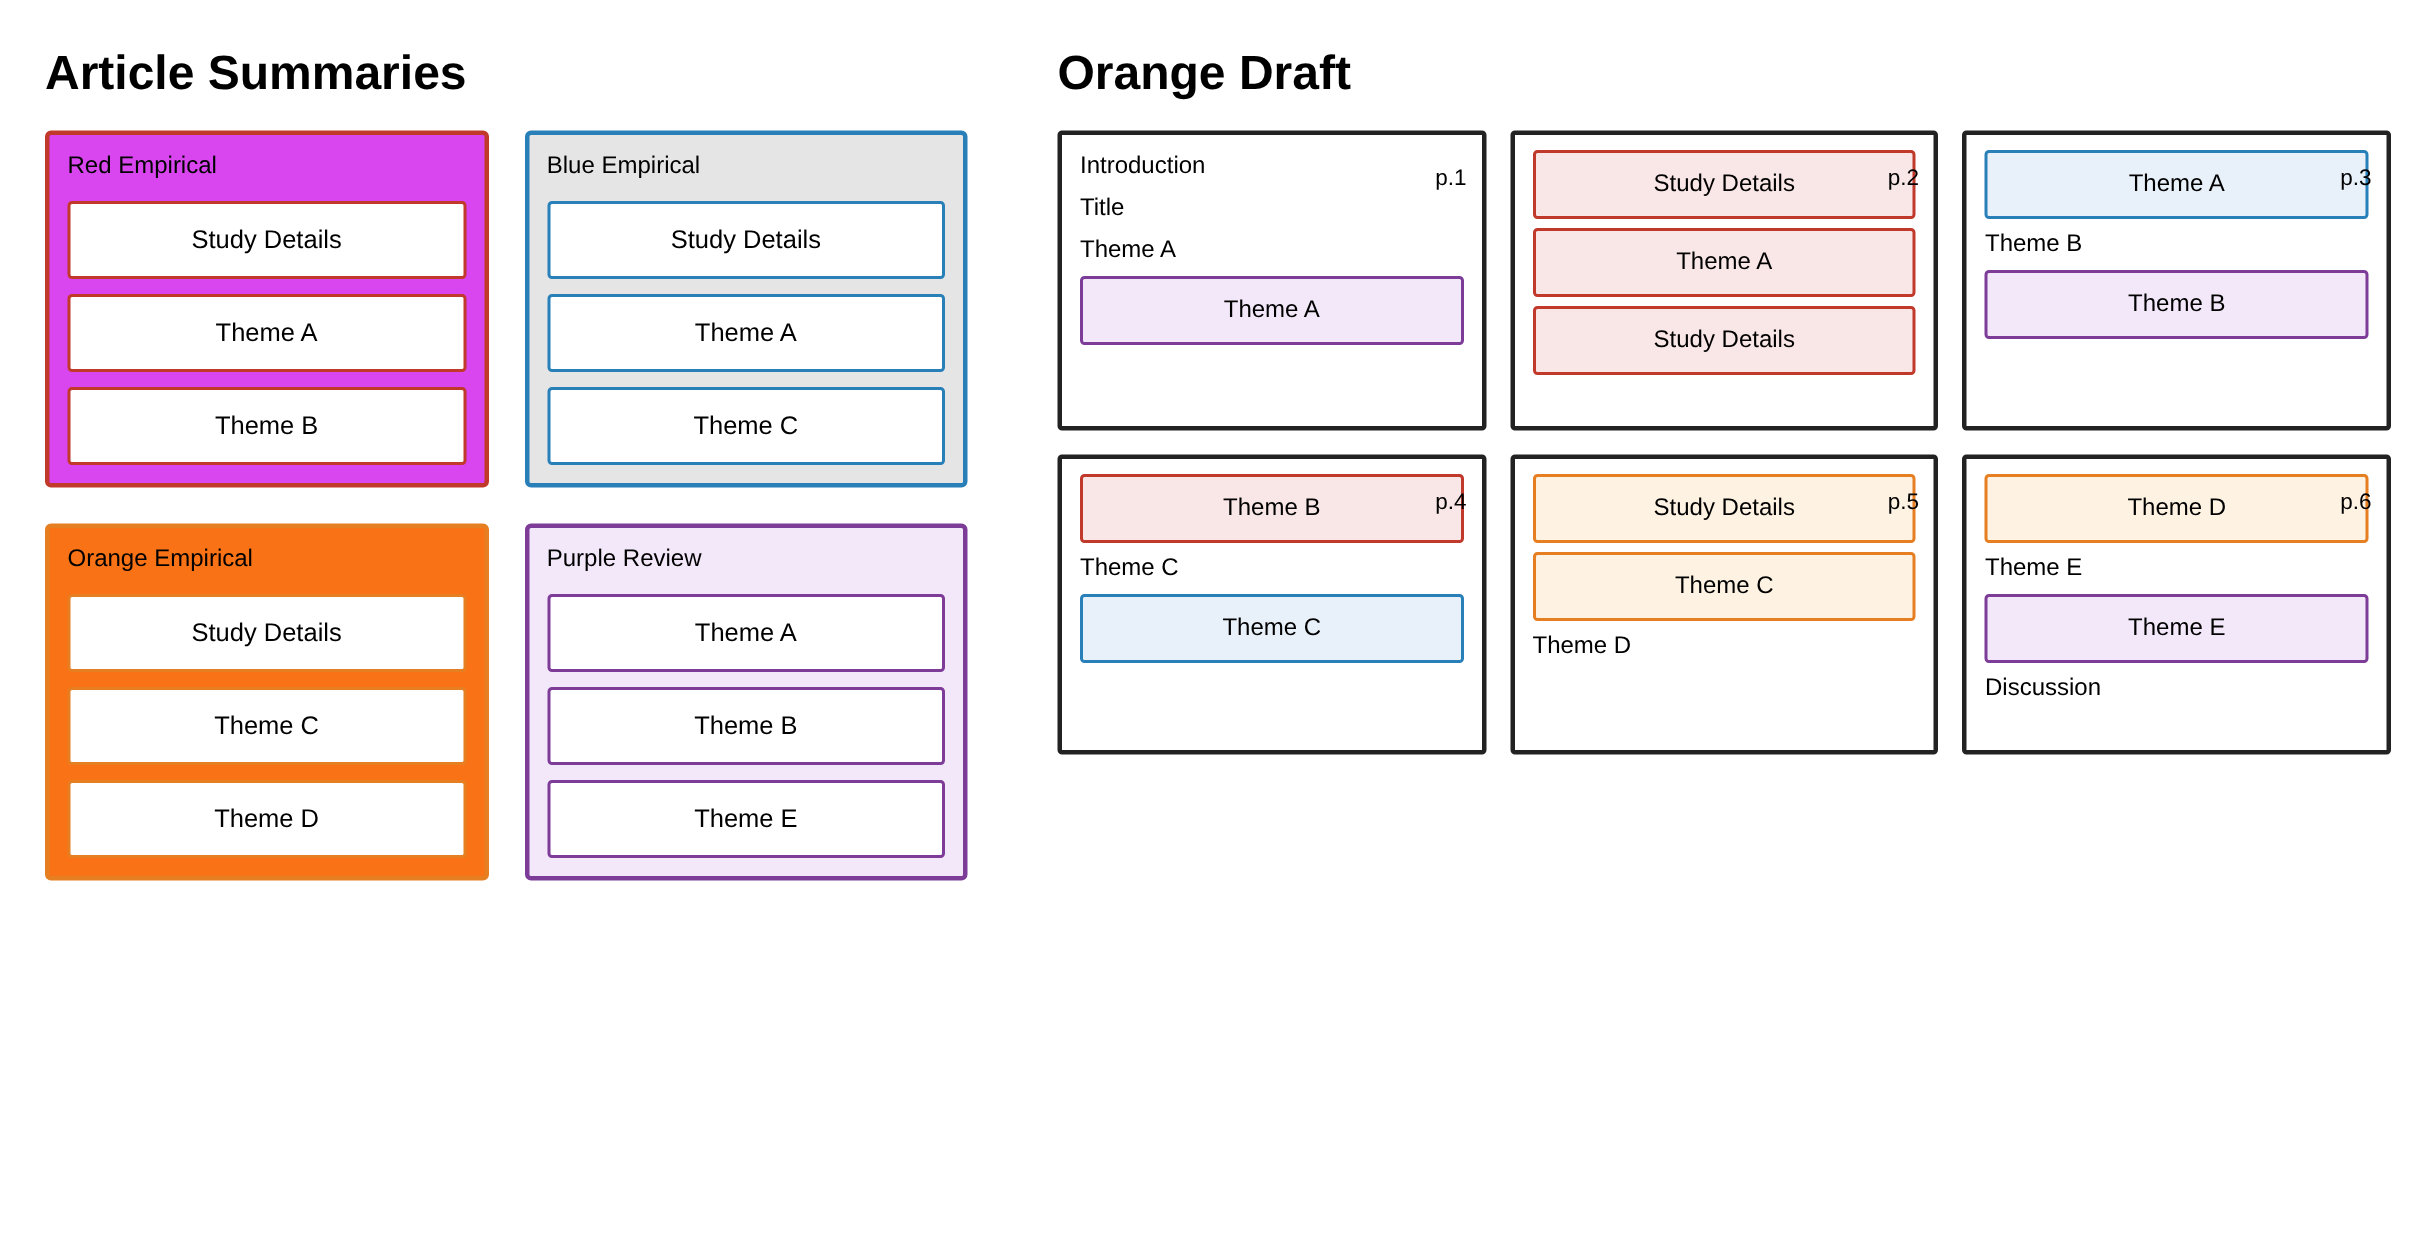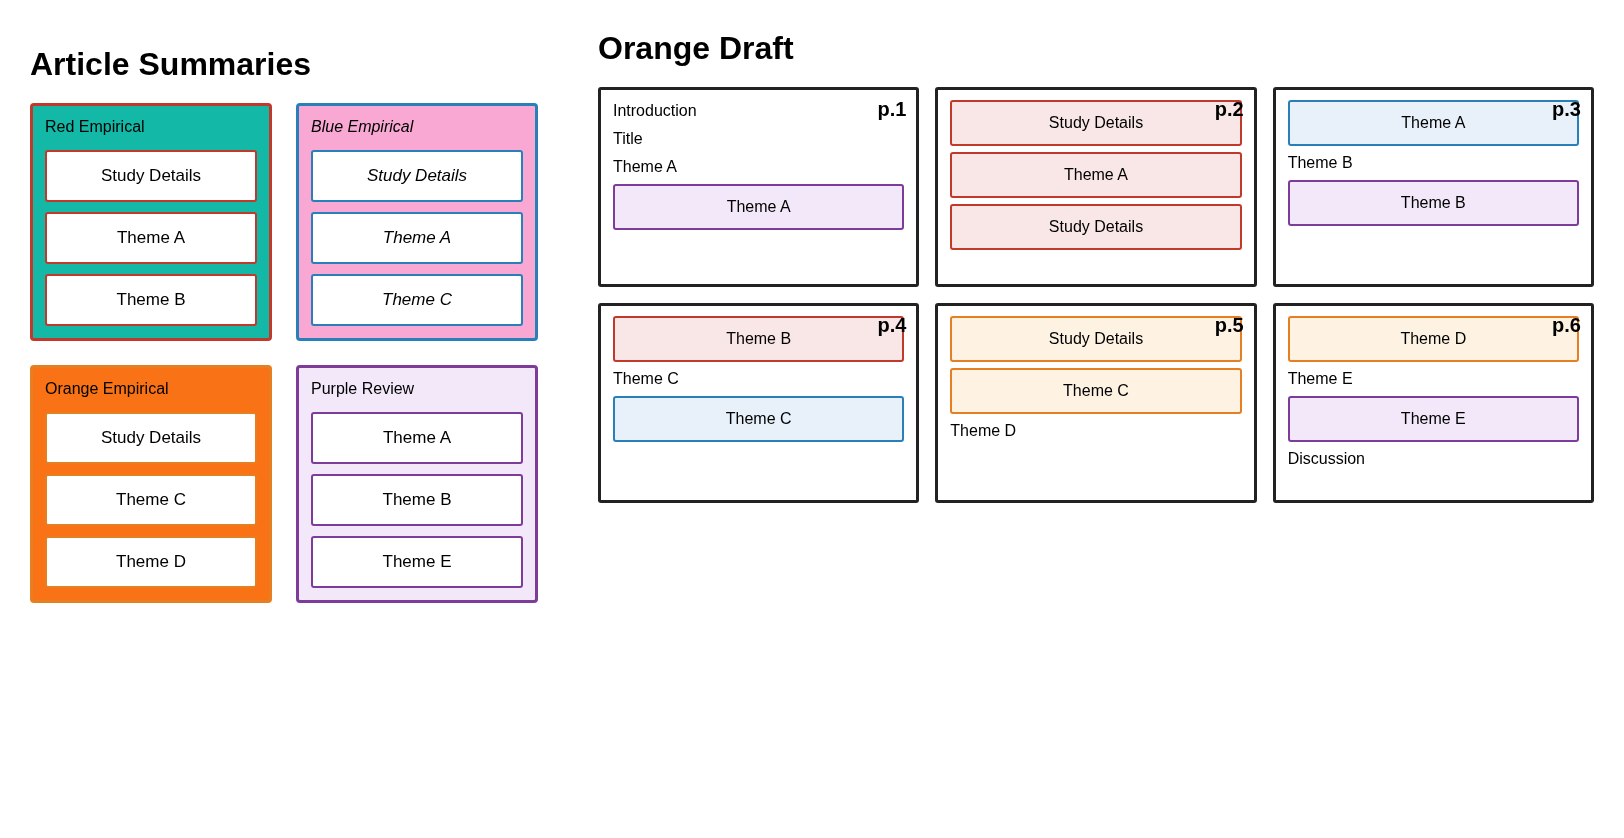--- a/index.html
+++ b/index.html
@@ -13,23 +13,22 @@
     h1 {
       font-size: 32px;
       font-weight: 900;
       margin-bottom: 20px;
     }
     .main-layout {
       display: flex;
       gap: 60px;
     }
     .left-section {
-      width: 508px;
+      width: 615px;
       flex-shrink: 0;
-      margin-top: 16px;
     }
     .right-section {
       flex: 1;
     }
     .article-grid {
       display: grid;
       grid-template-columns: 1fr 1fr;
       gap: 24px;
     }
     .paper-grid {
@@ -66,24 +65,24 @@
       border-radius: 3px;
       padding: 10px 12px;
       min-height: 200px;
       position: relative;
       display: flex;
       flex-direction: column;
       gap: 6px;
     }
     .page-num {
       position: absolute;
-      top: 8px;
+      top: 20px;
       right: 10px;
-      font-size: 20px;
-      font-weight: bold;
+      font-size: 15px;
+      font-weight: normal;
     }
     .page-text {
       font-size: 16px;
       font-weight: normal;
       padding: 2px 0;
     }
     .page-content-box {
       border: 2.5px solid;
       border-radius: 3px;
       padding: 12px 8px;
@@ -92,27 +91,27 @@
       font-weight: normal;
     }
   </style>
 </head>
 <body>
 
 <div class="main-layout">
   <div class="left-section">
     <h1>Article Summaries</h1>
     <div class="article-grid" id="article-grid">
-        <div class="article-card" style="border-color: rgb(192, 57, 43); background-color: #14b8a6;">
+        <div class="article-card" style="border-color: rgb(192, 57, 43); background-color: #d946ef;">
           <div class="card-label">Red Empirical</div>
           <div class="content-box" style="border-color: rgb(192, 57, 43); background-color: rgb(255, 255, 255);">Study Details</div>
           <div class="content-box" style="border-color: rgb(192, 57, 43); background-color: rgb(255, 255, 255);">Theme A</div>
           <div class="content-box" style="border-color: rgb(192, 57, 43); background-color: rgb(255, 255, 255);">Theme B</div>
         </div>
-        <div class="article-card" style="border-color: rgb(41, 128, 185); background-color: #f9a8d4; font-style: italic;">
+        <div class="article-card" style="border-color: rgb(41, 128, 185); background-color: #e5e5e5;">
           <div class="card-label">Blue Empirical</div>
           <div class="content-box" style="border-color: rgb(41, 128, 185); background-color: rgb(255, 255, 255);">Study Details</div>
           <div class="content-box" style="border-color: rgb(41, 128, 185); background-color: rgb(255, 255, 255);">Theme A</div>
           <div class="content-box" style="border-color: rgb(41, 128, 185); background-color: rgb(255, 255, 255);">Theme C</div>
         </div>
         <div class="article-card" style="border-color: rgb(230, 126, 34); background-color: #f97316;">
           <div class="card-label">Orange Empirical</div>
           <div class="content-box" style="border-color: rgb(230, 126, 34); background-color: rgb(255, 255, 255);">Study Details</div>
           <div class="content-box" style="border-color: rgb(230, 126, 34); background-color: rgb(255, 255, 255);">Theme C</div>
           <div class="content-box" style="border-color: rgb(230, 126, 34); background-color: rgb(255, 255, 255);">Theme D</div>

